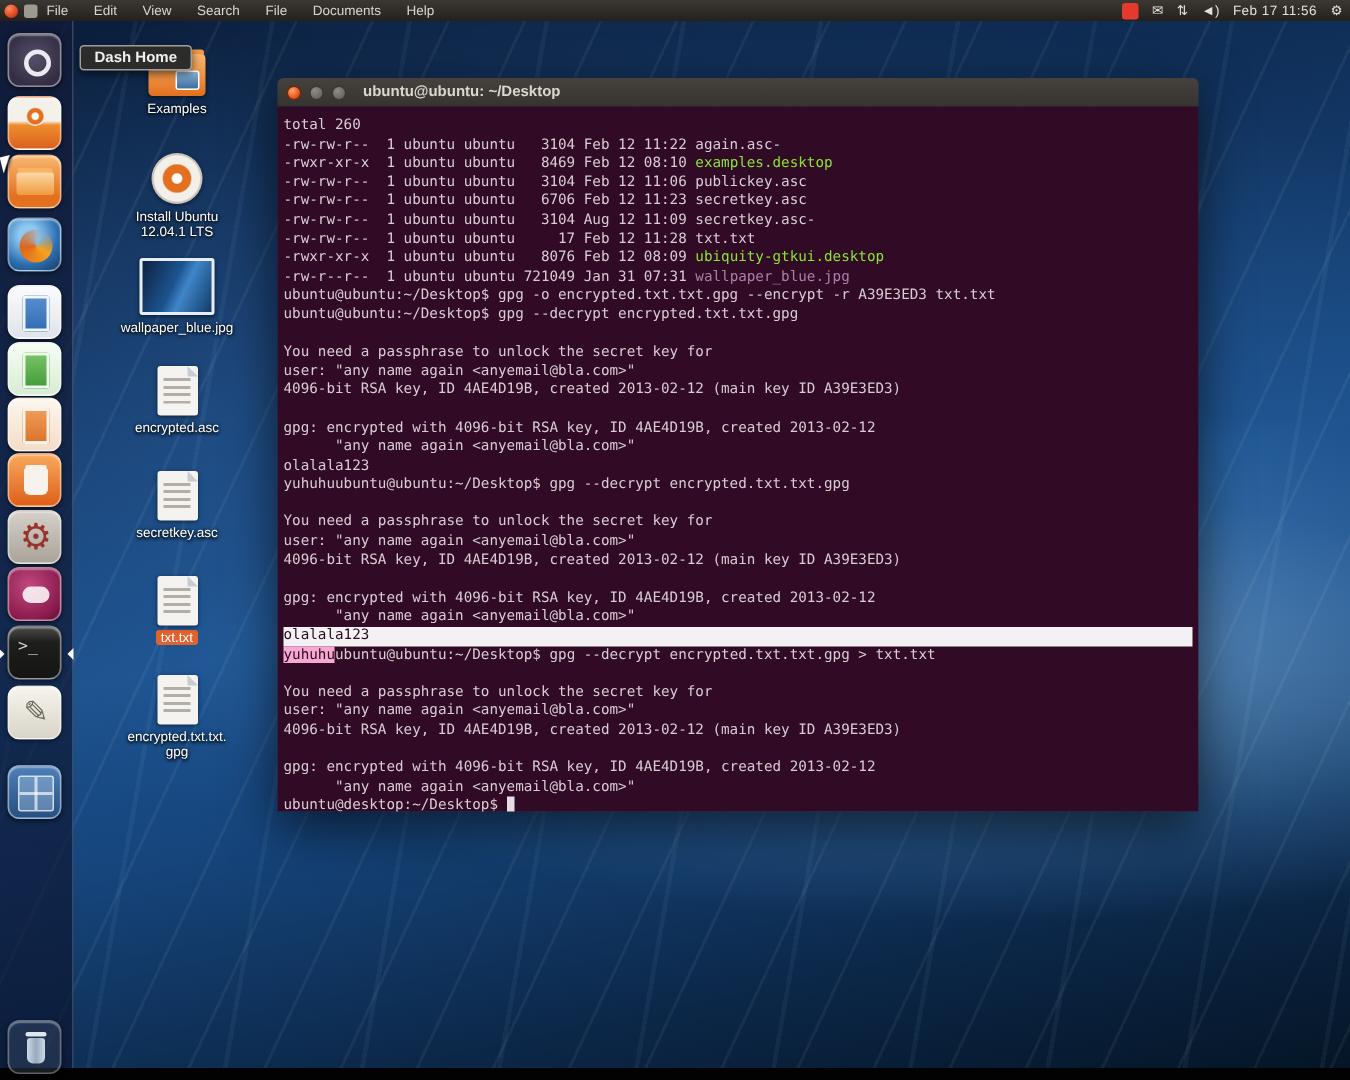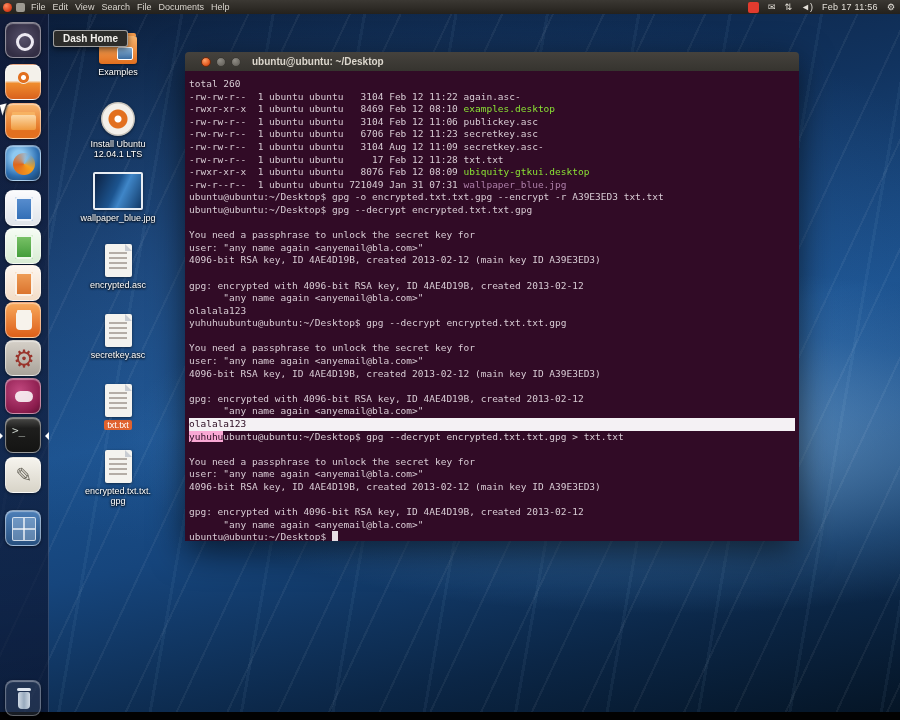--- a/index.html
+++ b/index.html
@@ -16,21 +16,21 @@
                repeating-linear-gradient(100deg, rgba(180,220,255,.05) 0 3px, rgba(0,0,0,0) 3px 90px);
     mix-blend-mode:screen;}
   .bottom-strip{position:absolute;left:0;bottom:0;width:900px;height:8px;background:#020202;}
   
   .menubar{position:absolute;left:0;top:0;width:900px;height:14px;z-index:50;
     background:linear-gradient(#3b3833,#24211c);display:flex;align-items:center;
     font-size:9px;color:#d9d5ce;padding:0;box-sizing:border-box;}
   .rec-dot{width:9px;height:9px;border-radius:50%;margin:0 4px 0 3px;flex:0 0 auto;
     background:radial-gradient(circle at 35% 30%, #ff8a5e, #e0451f 60%, #a52a10);}
   .app-glyph{width:9px;height:9px;margin-right:6px;flex:0 0 auto;background:#b9b5ad;border-radius:2px;opacity:.8;}
-  .menu-items{display:flex;gap:7px;}
+  .menu-items{display:flex;gap:17px;}
   .menu-item{cursor:default;}
   .indicator-area{margin-left:auto;display:flex;align-items:center;gap:9px;padding-right:5px;}
   .ind{color:#e4e0d9;font-size:9px;line-height:14px;}
   .ind.rec-square{width:11px;height:11px;background:linear-gradient(#ff5a4e,#d built,#c03020);background:#e23b2e;border-radius:2px;}
   .ind.clock{letter-spacing:.3px;}
   
   .launcher{position:absolute;left:0;top:14px;width:48px;height:698px;z-index:40;
     background:linear-gradient(rgba(18,26,56,.72),rgba(10,16,40,.62));
     border-right:1px solid rgba(160,190,230,.25);}
   .launcher-item{position:absolute;left:5px;width:38px;height:38px;}
@@ -133,21 +133,21 @@
   .dicon.text-file-icon::before{content:"";position:absolute;right:0;top:0;
     border-style:solid;border-width:0 7px 7px 0;border-color:#b9bec6 #1a4f8d00;
     border-right-color:rgba(20,50,90,.0);border-top-color:rgba(0,0,0,0);
     border-bottom-color:#c9cdd3;}
   .dicon.text-file-icon::after{content:"";position:absolute;left:4px;right:5px;top:8px;height:17px;
     background:repeating-linear-gradient(to bottom,#b4ada6 0 2px,rgba(0,0,0,0) 2px 5px);}
   
   .terminal{position:absolute;left:185px;top:52px;width:614px;height:489px;z-index:30;
     border-radius:4px 4px 0 0;box-shadow:0 10px 34px rgba(0,0,0,.65);}
   .titlebar{height:19px;background:linear-gradient(#45423d,#36342f);border-radius:4px 4px 0 0;
-    display:flex;align-items:center;padding:0 16px;box-sizing:border-box;}
+    display:flex;align-items:center;padding:0 6px;box-sizing:border-box;}
   .wbtn{width:10px;height:10px;border-radius:50%;margin-right:5px;box-sizing:border-box;}
   .wbtn.close{background:radial-gradient(circle at 35% 30%,#ffa268,#e2571f 65%,#9c3410);border:1px solid #6b2a0e;}
   .wbtn.min,.wbtn.max{background:radial-gradient(circle at 35% 30%,#8f8c85,#5c5953);border:1px solid #3a3833;}
   .wtitle{margin-left:6px;font-size:10px;font-weight:bold;color:#dcd7cd;}
   .term-body{position:absolute;left:0;right:0;top:19px;bottom:0;background:#310b26;
     padding:7px 4px;box-sizing:border-box;overflow:hidden;
     font-family:"DejaVu Sans Mono","Liberation Mono",monospace;font-size:9.5px;line-height:12.6px;color:#d8ccd4;}
   .tline{white-space:pre;height:12.6px;}
   .tline .exec{color:#8ae234;}
   .tline .img{color:#ad7fa8;}
@@ -306,20 +306,20 @@
         <div class="tline"><span>      "any name again &lt;anyemail@bla.com&gt;"</span></div>
         <div class="tline sel-line"><span>olalala123</span></div>
         <div class="tline"><span class="sel">yuhuhu</span><span>ubuntu@ubuntu:~/Desktop$ gpg --decrypt encrypted.txt.txt.gpg &gt; txt.txt</span></div>
         <div class="tline"> </div>
         <div class="tline"><span>You need a passphrase to unlock the secret key for</span></div>
         <div class="tline"><span>user: "any name again &lt;anyemail@bla.com&gt;"</span></div>
         <div class="tline"><span>4096-bit RSA key, ID 4AE4D19B, created 2013-02-12 (main key ID A39E3ED3)</span></div>
         <div class="tline"> </div>
         <div class="tline"><span>gpg: encrypted with 4096-bit RSA key, ID 4AE4D19B, created 2013-02-12</span></div>
         <div class="tline"><span>      "any name again &lt;anyemail@bla.com&gt;"</span></div>
-        <div class="tline"><span>ubuntu@ubuntu:~/Desktop$ </span><span class="cursor"> </span></div>
+        <div class="tline"><span>ubuntu@desktop:~/Desktop$ </span><span class="cursor"> </span></div>
       </div>
   </div>
 
   <div class="mouse"></div>
 
   <div class="bottom-strip"></div>
 </div>
 
 </body></html>

